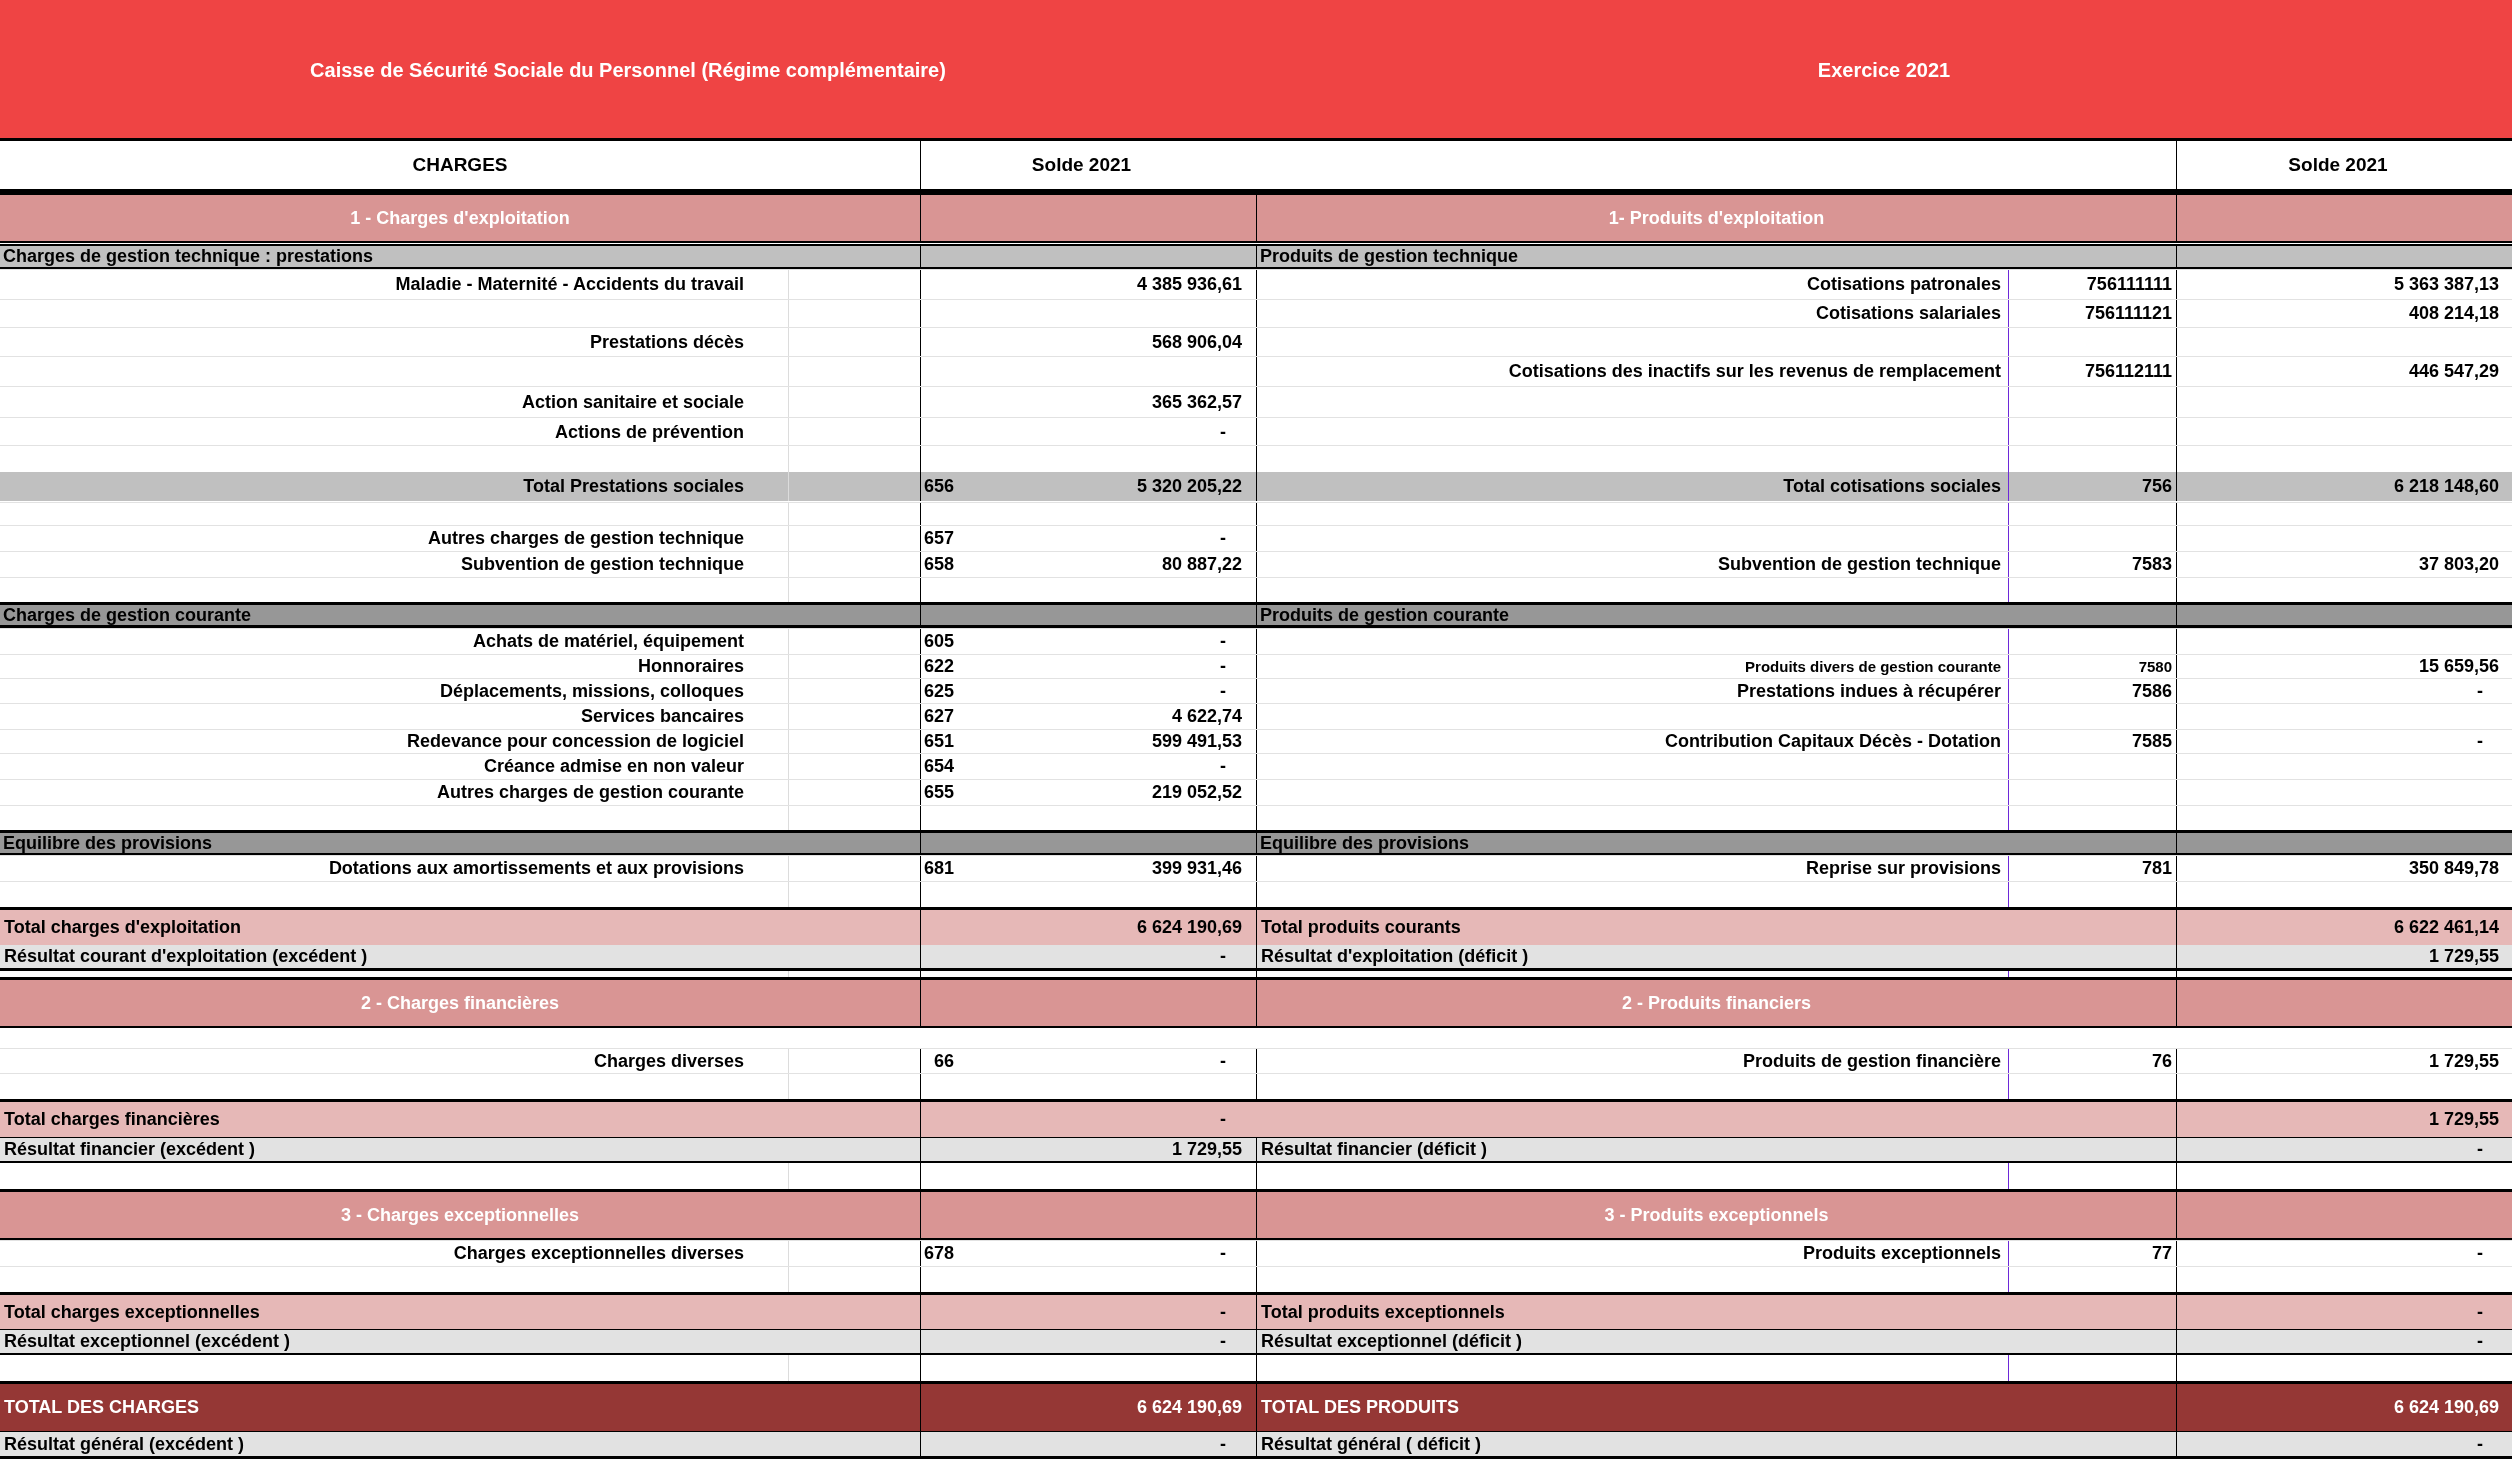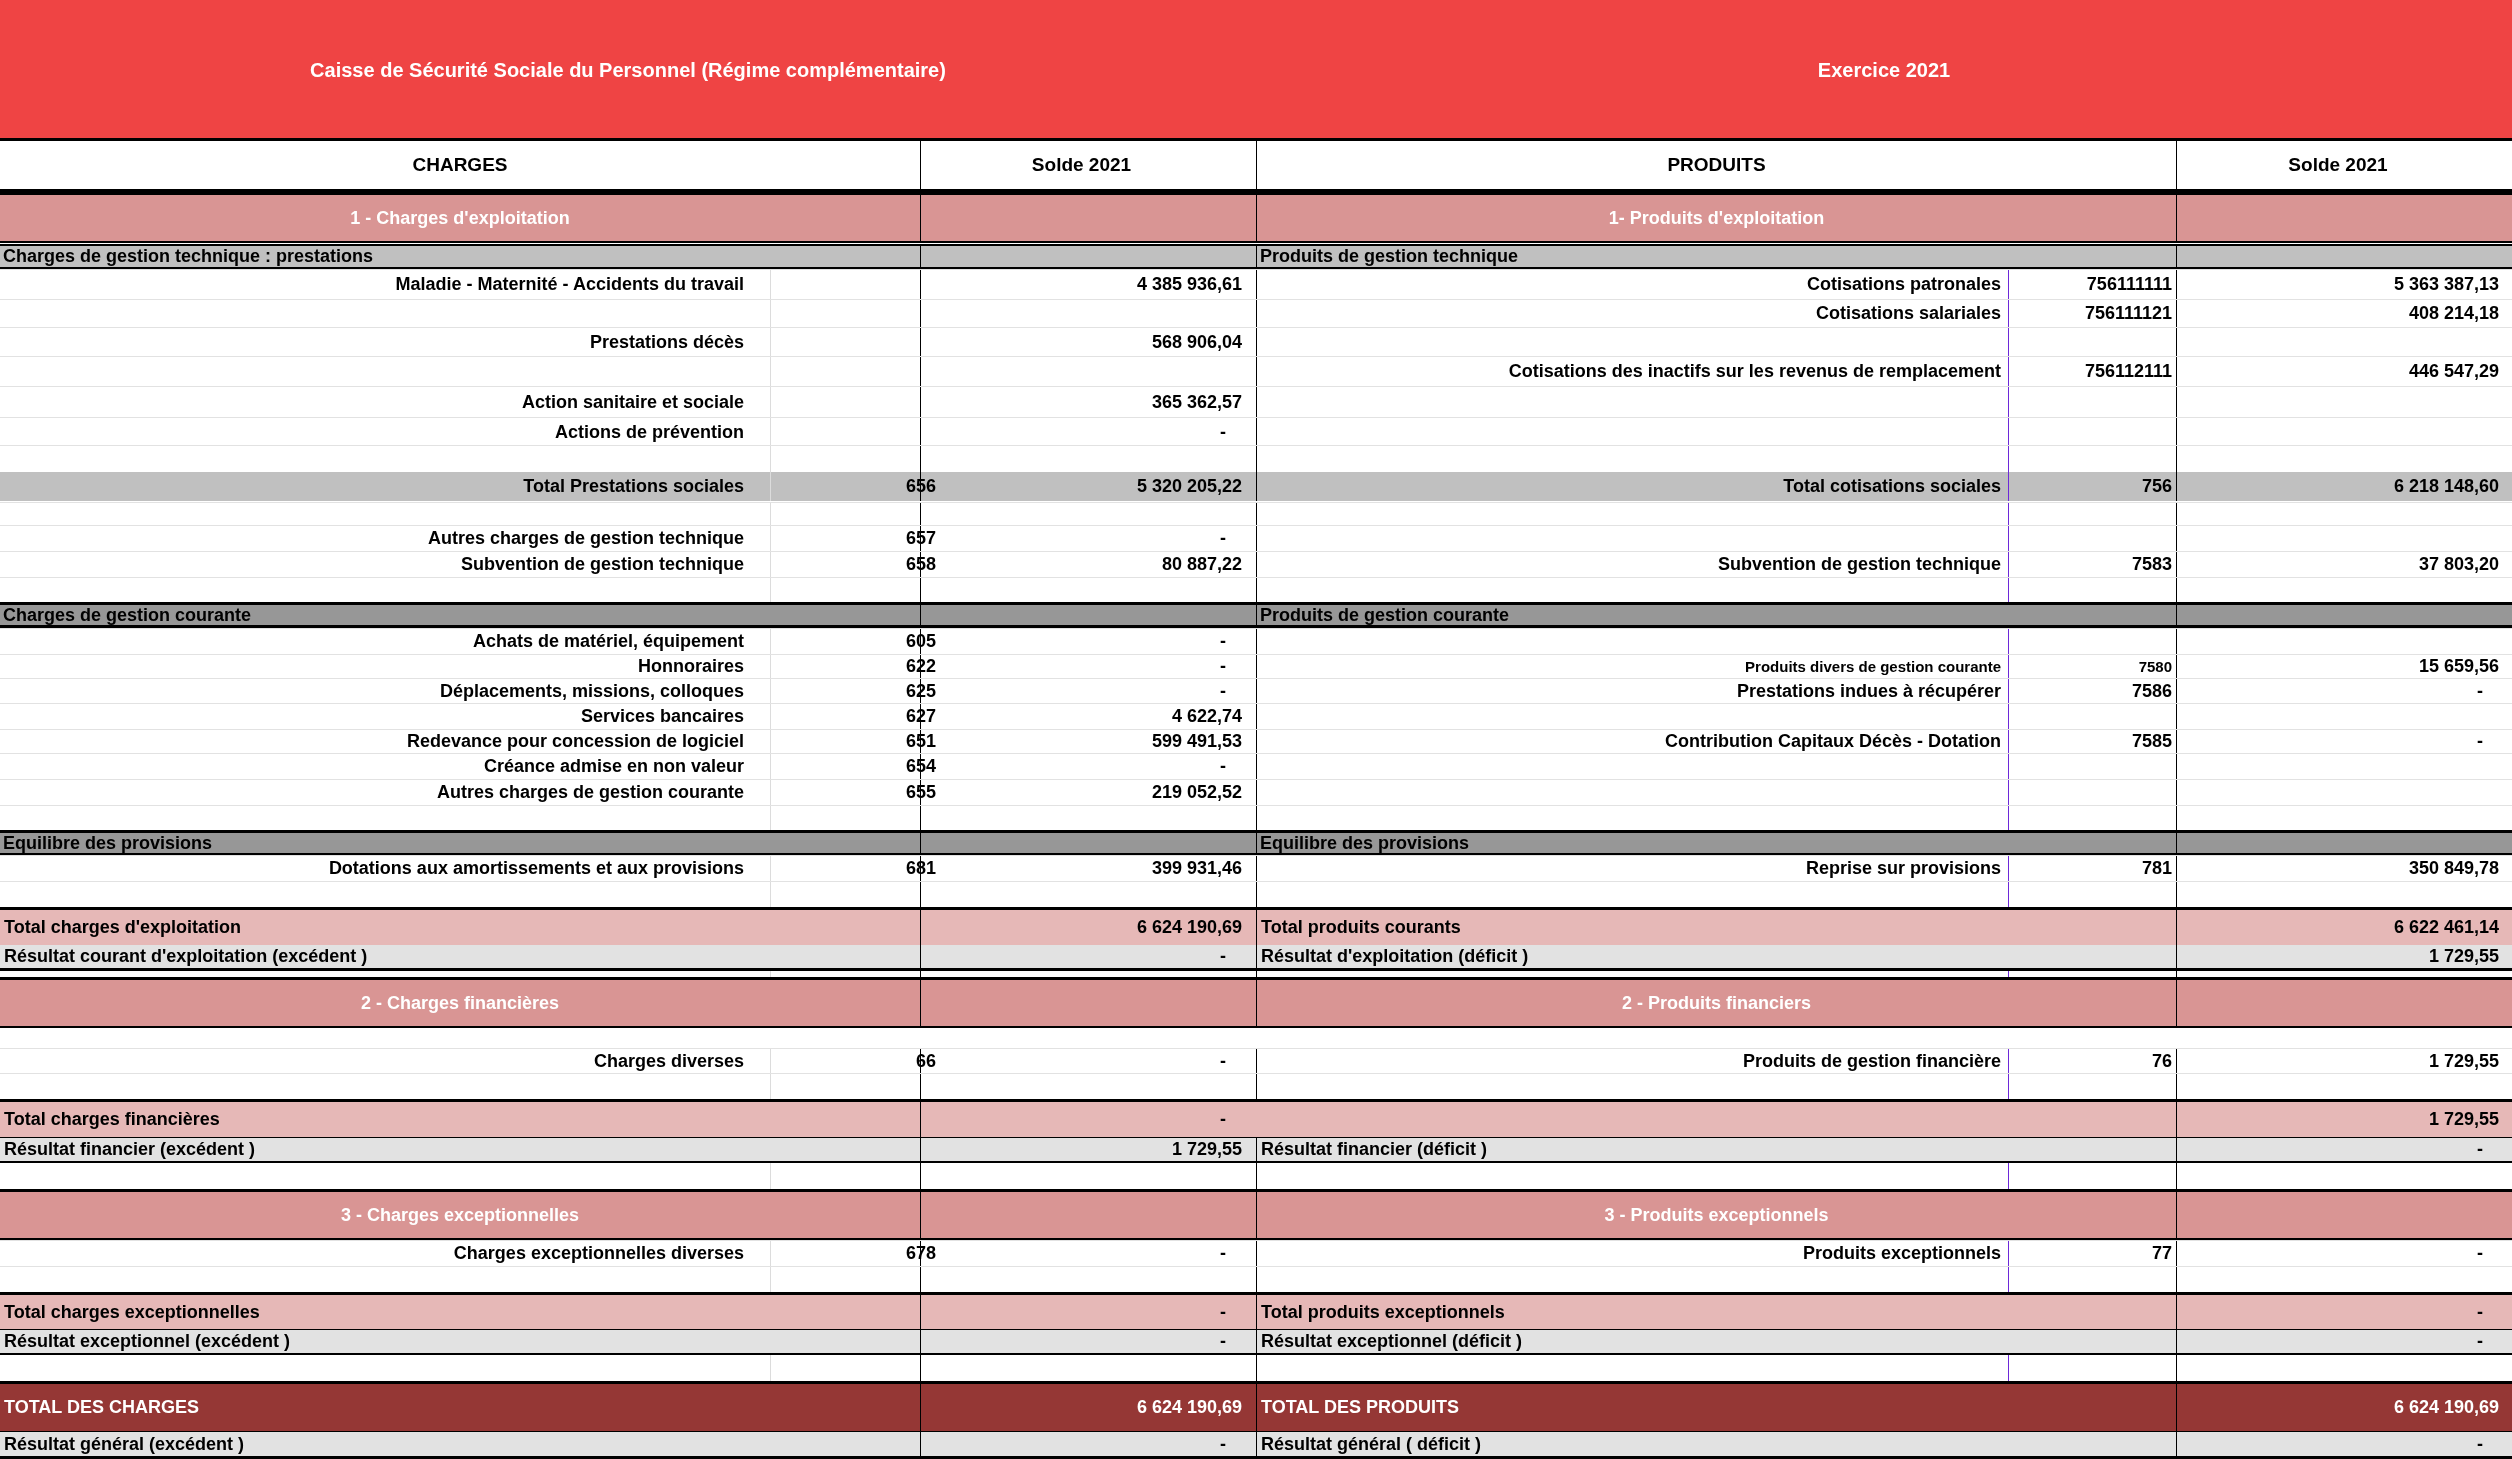--- a/index.html
+++ b/index.html
@@ -2,21 +2,21 @@
 <html style="font-size:8px"><head>
 <meta charset="utf-8">
 <style>
   html, body { margin:0; padding:0; background:#ffffff; }
   body { width:2512px; height:1459px; position:relative; overflow:hidden;
          font-family:"Liberation Sans", sans-serif; font-weight:bold; color:#000; }
   .band { position:absolute; left:0; width:2512px; box-sizing:border-box; }
   .cell { position:absolute; top:0; height:100%; box-sizing:border-box;
           display:flex; align-items:center; white-space:nowrap; overflow:visible; font-size:18px; }
   .c-label { left:0; width:751px; justify-content:flex-end; padding-right:7px; }
-  .c-code  { left:770px; width:170px; justify-content:flex-end; padding-right:4px; border-left:1px solid #dcdcdc; }
+  .c-code  { left:788px; width:170px; justify-content:flex-end; padding-right:4px; border-left:1px solid #dcdcdc; }
   .c-val   { left:920px; width:336px; justify-content:flex-end; padding-right:14px; border-left:1.5px solid #000; }
   .c-rlabel{ left:1256px; width:752px; justify-content:flex-end; padding-right:7px; border-left:1.5px solid #000; }
   .c-rcode { left:2008px; width:168px; justify-content:flex-end; padding-right:4px; border-left:1px solid #6d28d9; }
   .c-rval  { left:2176px; width:337px; justify-content:flex-end; padding-right:14px; border-left:1.5px solid #000; }
   .dash { padding-right:30px; }
   .t-item  { background:#ffffff; border-top:1px solid #e2e2e2; }
   .t-total { background:#c0c0c0; }
   .t-group { background:#979797; border-top:3px solid #000; border-bottom:3px solid #000; }
   .t-group1{ background:#c0c0c0; border-top:2px solid #000; border-bottom:3px solid #000; }
   .t-group .c-code, .t-group1 .c-code, .t-group .c-rcode, .t-group1 .c-rcode { border-left:none; }
@@ -48,21 +48,20 @@
 <body>
 
 <div id="title-band">
   <div class="tl">Caisse de Sécurité Sociale du Personnel (Régime complémentaire)</div>
   <div class="tr">Exercice 2021</div>
 </div>
 
 <div class="band colhead">
   <div class="cell c-label">CHARGES</div>
   <div class="cell c-val">Solde 2021</div>
-  <div class="cell c-rlabel">PRODUITS</div>
   <div class="cell c-rval">Solde 2021</div>
 </div>
 
 <div id="rows">
     <div class="band t-section" style="top: 192px; height: 51px;">
       <div class="cell c-label">1 - Charges d'exploitation</div>
       <div class="cell c-val"></div>
       <div class="cell c-rlabel">1- Produits d'exploitation</div>
       <div class="cell c-rval"></div>
     </div>

